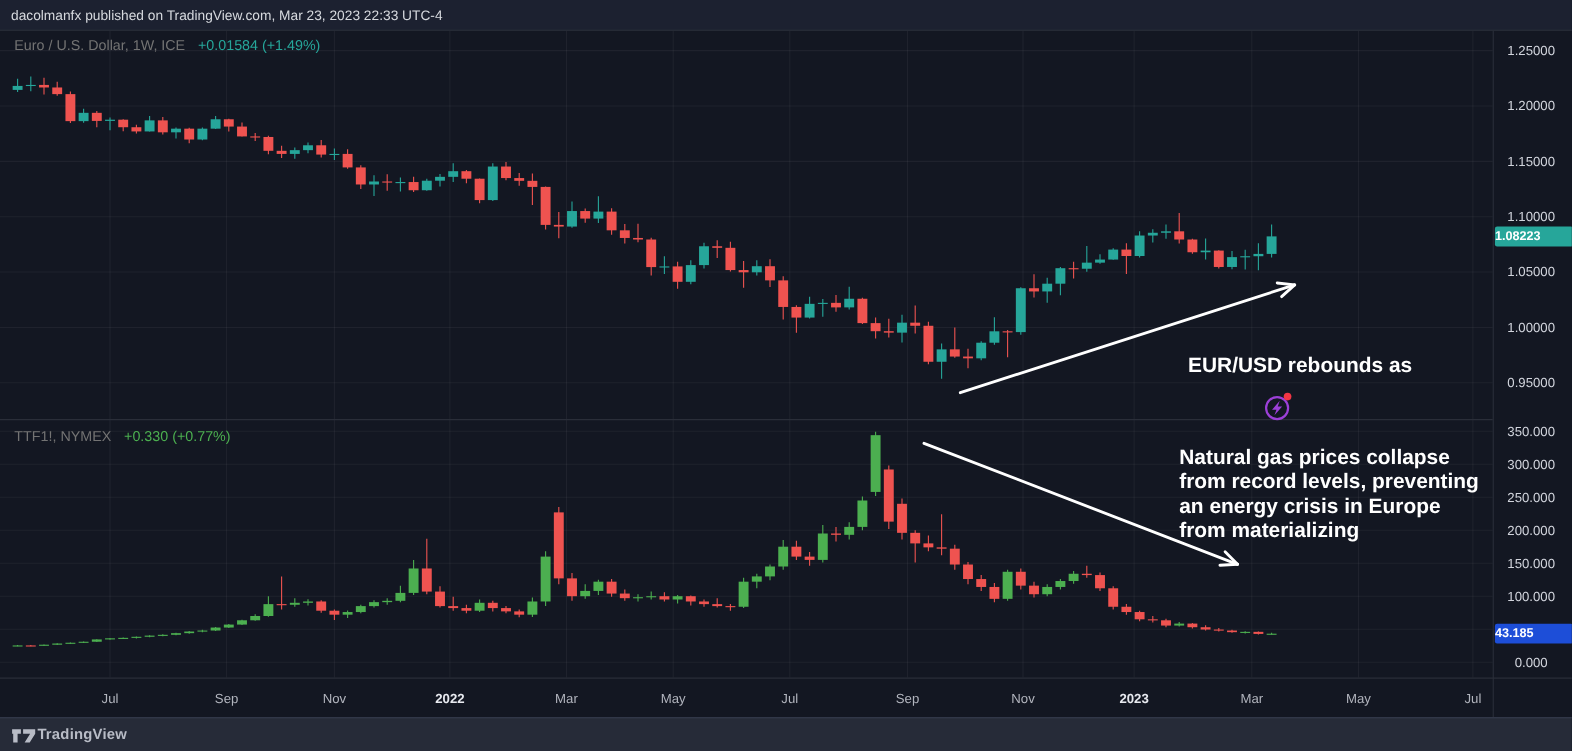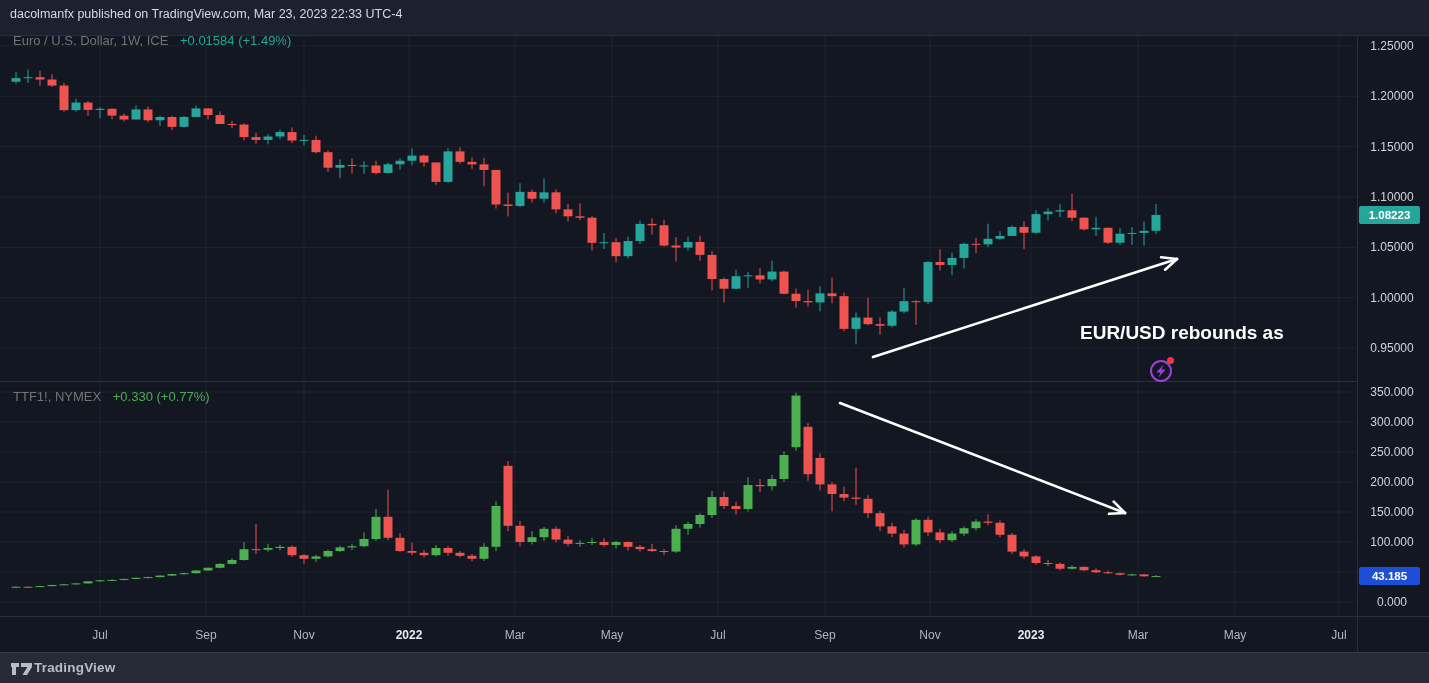--- a/index.html
+++ b/index.html
@@ -1,32 +1,32 @@
 <!DOCTYPE html>
 <html><head>
 <meta charset="utf-8">
 <style>
   html,body{margin:0;padding:0;background:#131722;}
   #app{position:relative;width:1429px;height:683px;background:#131722;overflow:hidden;
        font-family:"Liberation Sans",sans-serif;}
   
-  #hdr{position:absolute;left:0;top:0;width:1429px;height:36px;background:#1c2130;
+  #hdr{position:absolute;left:0;top:0;width:1429px;height:28px;background:#1c2130;
        border-bottom:1px solid #2a2e39;box-sizing:border-box;}
   #hdr .txt{position:absolute;left:10px;top:0;line-height:28px;font-size:12.5px;color:#d6d9de;}
   
   #svg{position:absolute;left:0;top:0;}
   
   .legend{position:absolute;font-size:13px;white-space:nowrap;}
   #leg-top{left:13px;top:33px;}
   #leg-bot{left:13px;top:389px;}
   .legend .sym{color:#737373;}
   .legend .chg{margin-left:8px;}
   
-  .badge{position:absolute;width:61px;height:18px;border-radius:2px;color:#ffffff;
-         font-size:11.5px;font-weight:600;text-align:center;line-height:18px;}
+  .badge{position:absolute;width:71px;height:18px;border-radius:2px;color:#ffffff;
+         font-size:11.5px;font-weight:600;line-height:18px;}
   #badge-top{left:1359px;top:206px;background:#26a69a;}
   #badge-bot{left:1359px;top:567px;background:#1d4ed8;}
   
   .anno{position:absolute;color:#ffffff;font-weight:bold;font-size:19px;line-height:22px;white-space:nowrap;}
   #anno-1{left:1080px;top:322px;}
   #anno-2{left:1072px;top:406px;}
   
   #ftr{position:absolute;left:0;top:652px;width:1429px;height:31px;background:#262b38;
        border-top:1px solid #363c4e;box-sizing:border-box;padding-left:40px;}
   #ftr .brand{position:absolute;left:34px;top:0;line-height:30px;font-size:13.5px;
@@ -505,20 +505,26 @@
     <span class="sym">TTF1!, NYMEX</span>
     <span class="chg" style="color:#4caf50">+0.330 (+0.77%)</span>
   </div>
 
   <div id="badge-top" class="badge">1.08223</div>
   <div id="badge-bot" class="badge">43.185</div>
 
   <div id="anno-1" class="anno">
       <div>EUR/USD rebounds as</div>
     </div>
+  <div id="anno-2" class="anno">
+      <div>Natural gas prices collapse</div>
+      <div>from record levels, preventing</div>
+      <div>an energy crisis in Europe</div>
+      <div>from materializing</div>
+    </div>
 
   <div id="ftr">
     <svg width="23" height="18" viewBox="0 0 23 18">
       <path d="M1 3 H9 V7 H6 V15 H2 V7 H1 Z" fill="#b8bcc6"></path>
       <path d="M11 3 H22 V7 L17 15 H12.4 L17.4 7 H11 Z" fill="#b8bcc6"></path>
     </svg>
     <div class="brand">TradingView</div>
   </div>
 
 </div>

